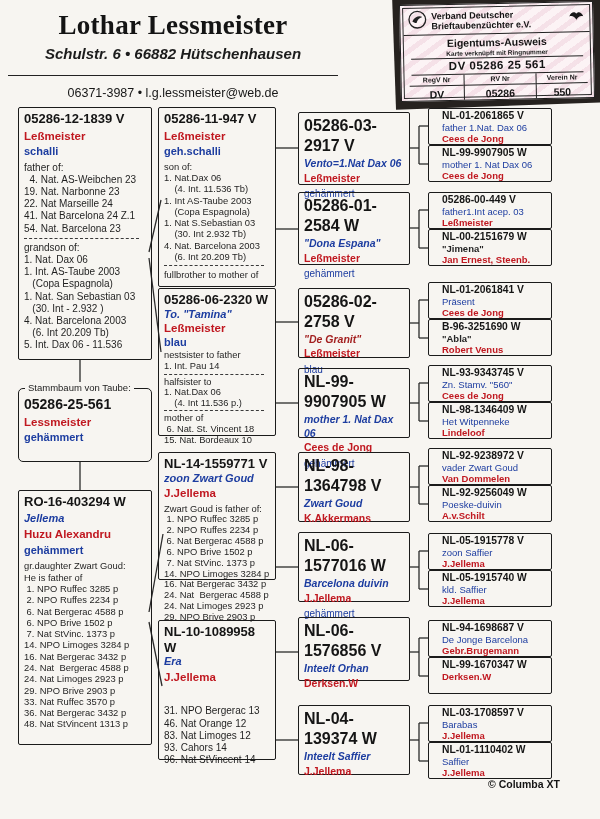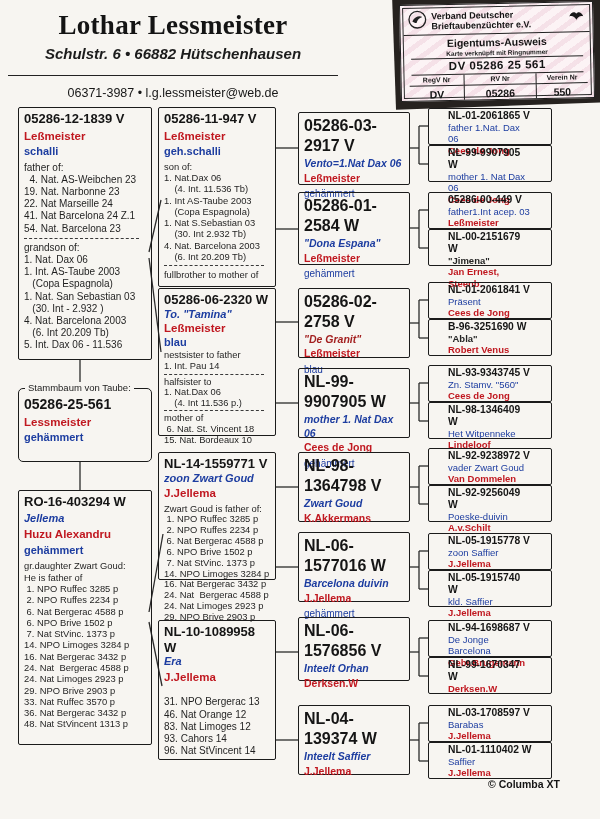--- a/index.html
+++ b/index.html
@@ -26,21 +26,21 @@
   .stamp-grid{display:grid;grid-template-columns:54px 72px 52px;margin:0 5px;}
   .sg-c{text-align:center;}
   .sg-l{font-weight:700;font-size:7px;padding:1px 0 2px 0;border-bottom:1.1px solid #222;color:#1a1a1a;}
   .sg-v{font-weight:700;font-size:10.5px;padding-top:2px;color:#141414;}
   .sg-b{border-left:1.1px solid #222;}
   
   .bx{position:absolute;border:1.6px solid #1b1b1b;box-sizing:border-box;padding:3px 5px;border-radius:2px;}
   .c1{left:18px;width:134px;}
   .c2{left:158px;width:118px;}
   .c3{left:298px;width:112px;}
-  .c4{left:428px;width:124px;height:37px;padding:1px 19px;}
+  .c4{left:428px;width:124px;height:37px;padding:1px 13px;}
   .rg{font-weight:700;color:#151515;font-size:13px;line-height:1.2;}
   .rg3{font-weight:700;color:#151515;font-size:16px;line-height:1.25;}
   .rg4{font-weight:700;color:#151515;font-size:10.3px;line-height:1.15;}
   .nm{font-weight:700;color:#c01820;font-size:11.5px;line-height:1.25;margin-top:2px;}
   .nmb{font-weight:700;font-style:italic;color:#1d3da0;font-size:11px;line-height:1.25;margin-top:2px;}
   .nmr{font-weight:700;font-style:italic;color:#a32020;font-size:10.5px;line-height:1.25;margin-top:1px;}
   .dsc{font-weight:700;color:#1d3da0;font-size:11px;line-height:1.25;margin-top:2px;}
   .dsc2{color:#1d3da0;font-size:10px;line-height:1.3;margin-top:2px;}
   .bt{color:#1f1f1f;white-space:pre;font-size:10px;line-height:1.22;}
   .bt2{color:#1f1f1f;white-space:pre;font-size:9.4px;line-height:1.2;}
@@ -254,21 +254,21 @@
 16. Nat Bergerac 3432 p
 24. Nat  Bergerac 4588 p
 24. Nat Limoges 2923 p
 29. NPO Brive 2903 p</div>
   </div>
 
   <div class="bx c2" style="top:620px;height:140px">
     <div class="rg">NL-10-1089958 W</div>
     <div class="nmb" style="margin-top:0">Era</div>
     <div class="nm" style="margin-top:1px">J.Jellema</div>
-    <div class="bt" style="margin-top:12px">31. NPO Bergerac 13
+    <div class="bt" style="margin-top:21px">31. NPO Bergerac 13
 46. Nat Orange 12
 83. Nat Limoges 12
 93. Cahors 14
 96. Nat StVincent 14</div>
   </div>
 
   <div class="bx c3" style="top:112px;height:73px">
     <div class="rg3">05286-03-2917 V</div>
     <div class="g3s">Vento=1.Nat Dax 06</div>
     <div class="g3n">Leßmeister</div>

